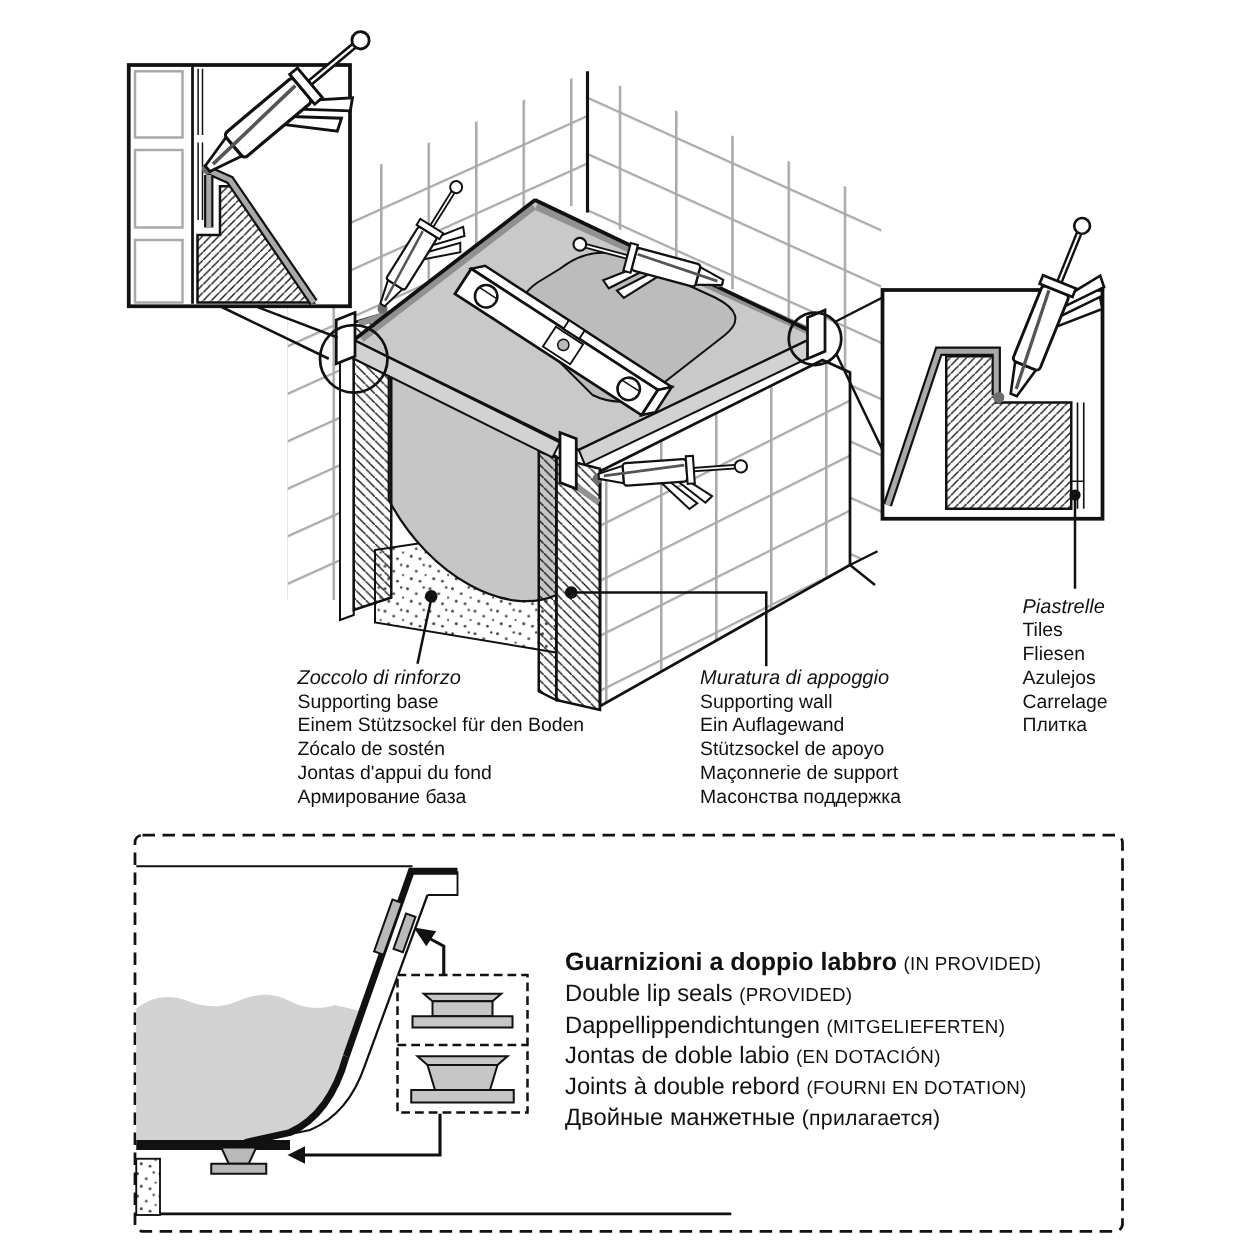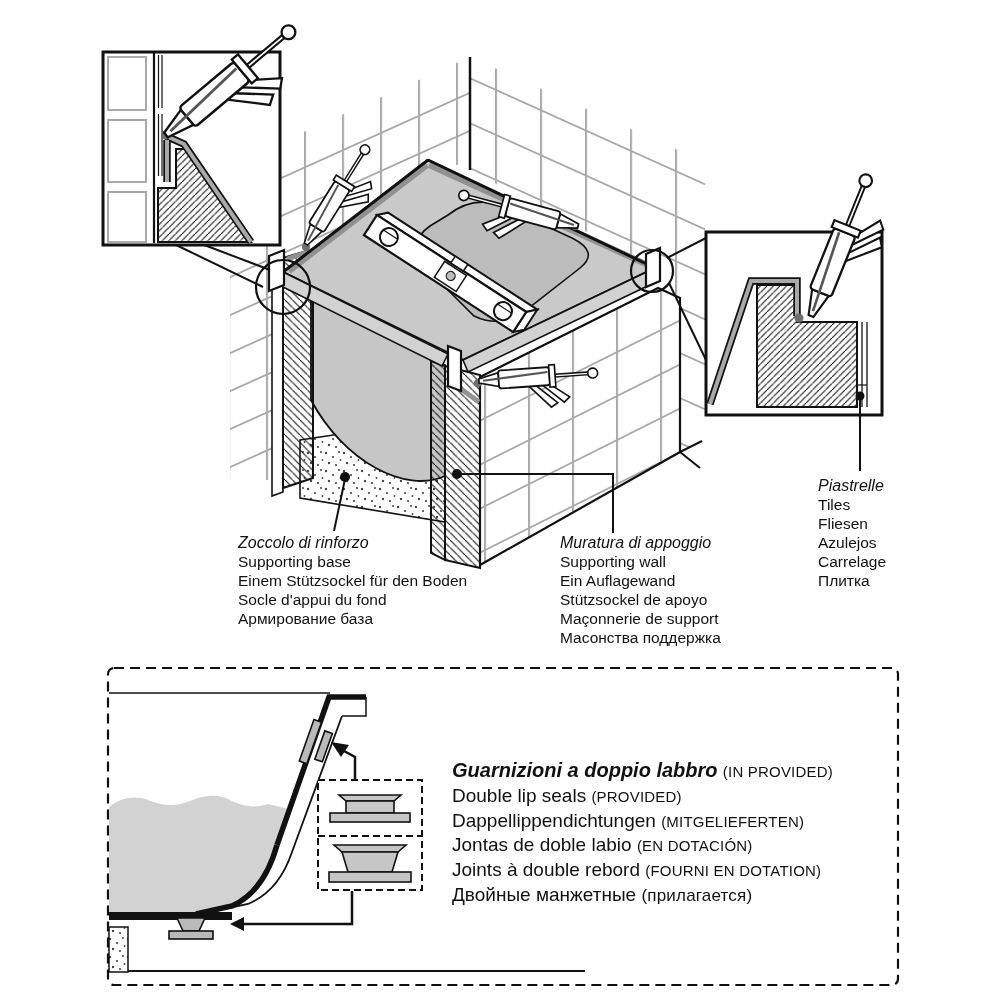--- a/index.html
+++ b/index.html
@@ -2,21 +2,21 @@
 <html><head>
 <meta charset="utf-8">
 <style>
   html,body{margin:0;padding:0;background:#fff;}
   .stage{position:relative;width:1000px;height:1000px;background:#fff;overflow:hidden;
          font-family:"Liberation Sans", sans-serif;color:#111;}
   .stage svg{position:absolute;left:0;top:0;}
   .label-block{position:absolute;font-size:15.5px;line-height:19px;white-space:nowrap;}
   .label-title{font-weight:normal;font-style:italic;font-size:16px;}
   .seal-block{position:absolute;font-size:19px;line-height:23.8px;white-space:nowrap;}
-  .seal-main-bold{font-weight:bold;font-style:italic;font-size:20px;text-align:right;}
+  .seal-main-bold{font-weight:bold;font-size:20px;text-align:right;}
   .seal-note{font-size:15px;letter-spacing:.2px;}
 </style>
 </head>
 <body>
 
 <div class="stage">
 
 <svg width="1000" height="1000" viewBox="0 0 1000 1000">
   <defs>
     <pattern id="hatchMain" width="7.5" height="7.5" patternUnits="userSpaceOnUse">
@@ -213,21 +213,22 @@
 
     <rect x="109" y="927" width="19" height="45" fill="url(#stipple)" stroke="#111" stroke-width="1.5"></rect>
     <line x1="128" y1="971" x2="585" y2="971" stroke="#111" stroke-width="2.2"></line>
   </g>
 </svg>
 
 <div class="label-block" style="left:238px;top:533px;">
   <div class="label-title">Zoccolo di rinforzo</div>
   <div>Supporting base</div>
   <div>Einem Stützsockel für den Boden</div>
-  <div>Socle d'appui du fond</div>
+  <div>Zócalo de sostén</div>
+  <div>Jontas d'appui du fond</div>
   <div>Армирование база</div>
 </div>
 
 <div class="label-block" style="left:560px;top:533px;">
   <div class="label-title">Muratura di appoggio</div>
   <div>Supporting wall</div>
   <div>Ein Auflagewand</div>
   <div>Stützsockel de apoyo</div>
   <div>Maçonnerie de support</div>
   <div>Масонства поддержка</div>

